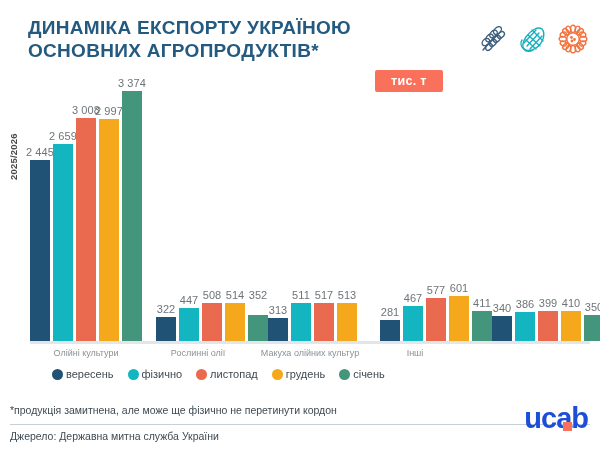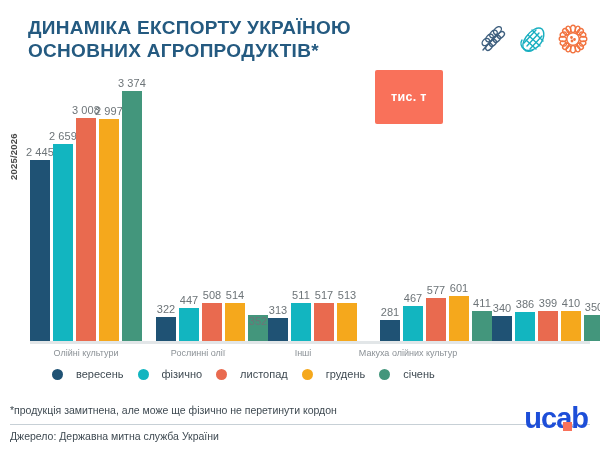--- a/index.html
+++ b/index.html
@@ -23,21 +23,21 @@
   .hdr-icons {
     position: absolute; right: 10px; top: 22px;
     display: flex; gap: 6px; align-items: center;
   }
   .hdr-icons svg { display: block; }
 
   .unit-badge {
     position: absolute; left: 375px; top: 70px;
     background: #F9715A; color: #ffffff;
     font-size: 12.5px; font-weight: bold;
-    padding: 20px 16px; border-radius: 2px;
+    padding: 4px 16px; border-radius: 2px;
     letter-spacing: .3px;
   }
   .axis-ylabel {
     position: absolute; left: 8px; top: 180px;
     font-size: 9.5px; font-weight: bold; color: #4a4a4a;
     transform: rotate(-90deg); transform-origin: left top;
     white-space: nowrap; letter-spacing: .2px;
   }
   .baseline {
     position: absolute; left: 30px; top: 341px; width: 560px; height: 3px;
@@ -72,21 +72,21 @@
   .cat-label {
     font-size: 9px; color: #8b9196; text-align: center;
     white-space: nowrap;
   }
 
   
   .legend {
     position: absolute; left: 52px; top: 368px;
     display: flex; align-items: center; gap: 14px;
   }
-  .legend-item { display: flex; align-items: center; gap: 13px; }
+  .legend-item { display: flex; align-items: center; gap: 3px; }
   .legend-dot { width: 11px; height: 11px; border-radius: 50%; }
   .legend-text { font-size: 11px; color: #3f4a52; }
 
   
   .footnote {
     position: absolute; left: 10px; top: 404px;
     font-size: 10.5px; color: #3f4a52;
   }
   .divider {
     position: absolute; left: 10px; top: 424px; width: 580px; height: 1px;
@@ -215,21 +215,21 @@
         <div class="bar-wrap">
           <div class="bar" title="листопад: 508" style="height: 38px; background: rgb(233, 106, 79);"></div>
           <div class="bar-label" style="bottom: 38px; position: absolute;">508</div>
         </div>
         <div class="bar-wrap">
           <div class="bar" title="грудень: 514" style="height: 38px; background: rgb(245, 168, 28);"></div>
           <div class="bar-label" style="bottom: 38px; position: absolute;">514</div>
         </div>
         <div class="bar-wrap">
           <div class="bar" title="січень: 352" style="height: 26px; background: rgb(67, 150, 124);"></div>
-          <div class="bar-label" style="bottom: 12px; position: absolute;">352</div>
+          <div class="bar-label" style="bottom: 38px; position: absolute;">352</div>
         </div>
       </div>
       <div class="group" style="width: 112px;">
         <div class="bar-wrap">
           <div class="bar" title="вересень: 313" style="height: 23px; background: rgb(31, 82, 116);"></div>
           <div class="bar-label" style="bottom: 23px; position: absolute;">313</div>
         </div>
         <div class="bar-wrap">
           <div class="bar" title="жовтень: 511" style="height: 38px; background: rgb(18, 181, 192);"></div>
           <div class="bar-label" style="bottom: 38px; position: absolute;">511</div>
@@ -284,22 +284,22 @@
         </div>
         <div class="bar-wrap">
           <div class="bar" title="січень: 350" style="height: 26px; background: rgb(67, 150, 124);"></div>
           <div class="bar-label" style="bottom: 26px; position: absolute;">350</div>
         </div>
       </div>
     </div>
   <div class="cat-labels" id="catLabels">
       <div class="cat-label" style="width: 112px; text-align: center;">Олійні культури</div>
       <div class="cat-label" style="width: 112px;">Рослинні олії</div>
+      <div class="cat-label" style="width: 112px;">Макуха олійних культур</div>
       <div class="cat-label" style="width: 98px;">Інші</div>
-      <div class="cat-label" style="width: 112px;">Макуха олійних культур</div>
     </div>
 
   <div class="legend" id="legend">
       <div class="legend-item">
         <span class="legend-dot" style="background: rgb(31, 82, 116);"></span>
         <span class="legend-text">вересень</span>
       </div>
       <div class="legend-item">
         <span class="legend-dot" style="background: rgb(18, 181, 192);"></span>
         <span class="legend-text">фізично</span>

